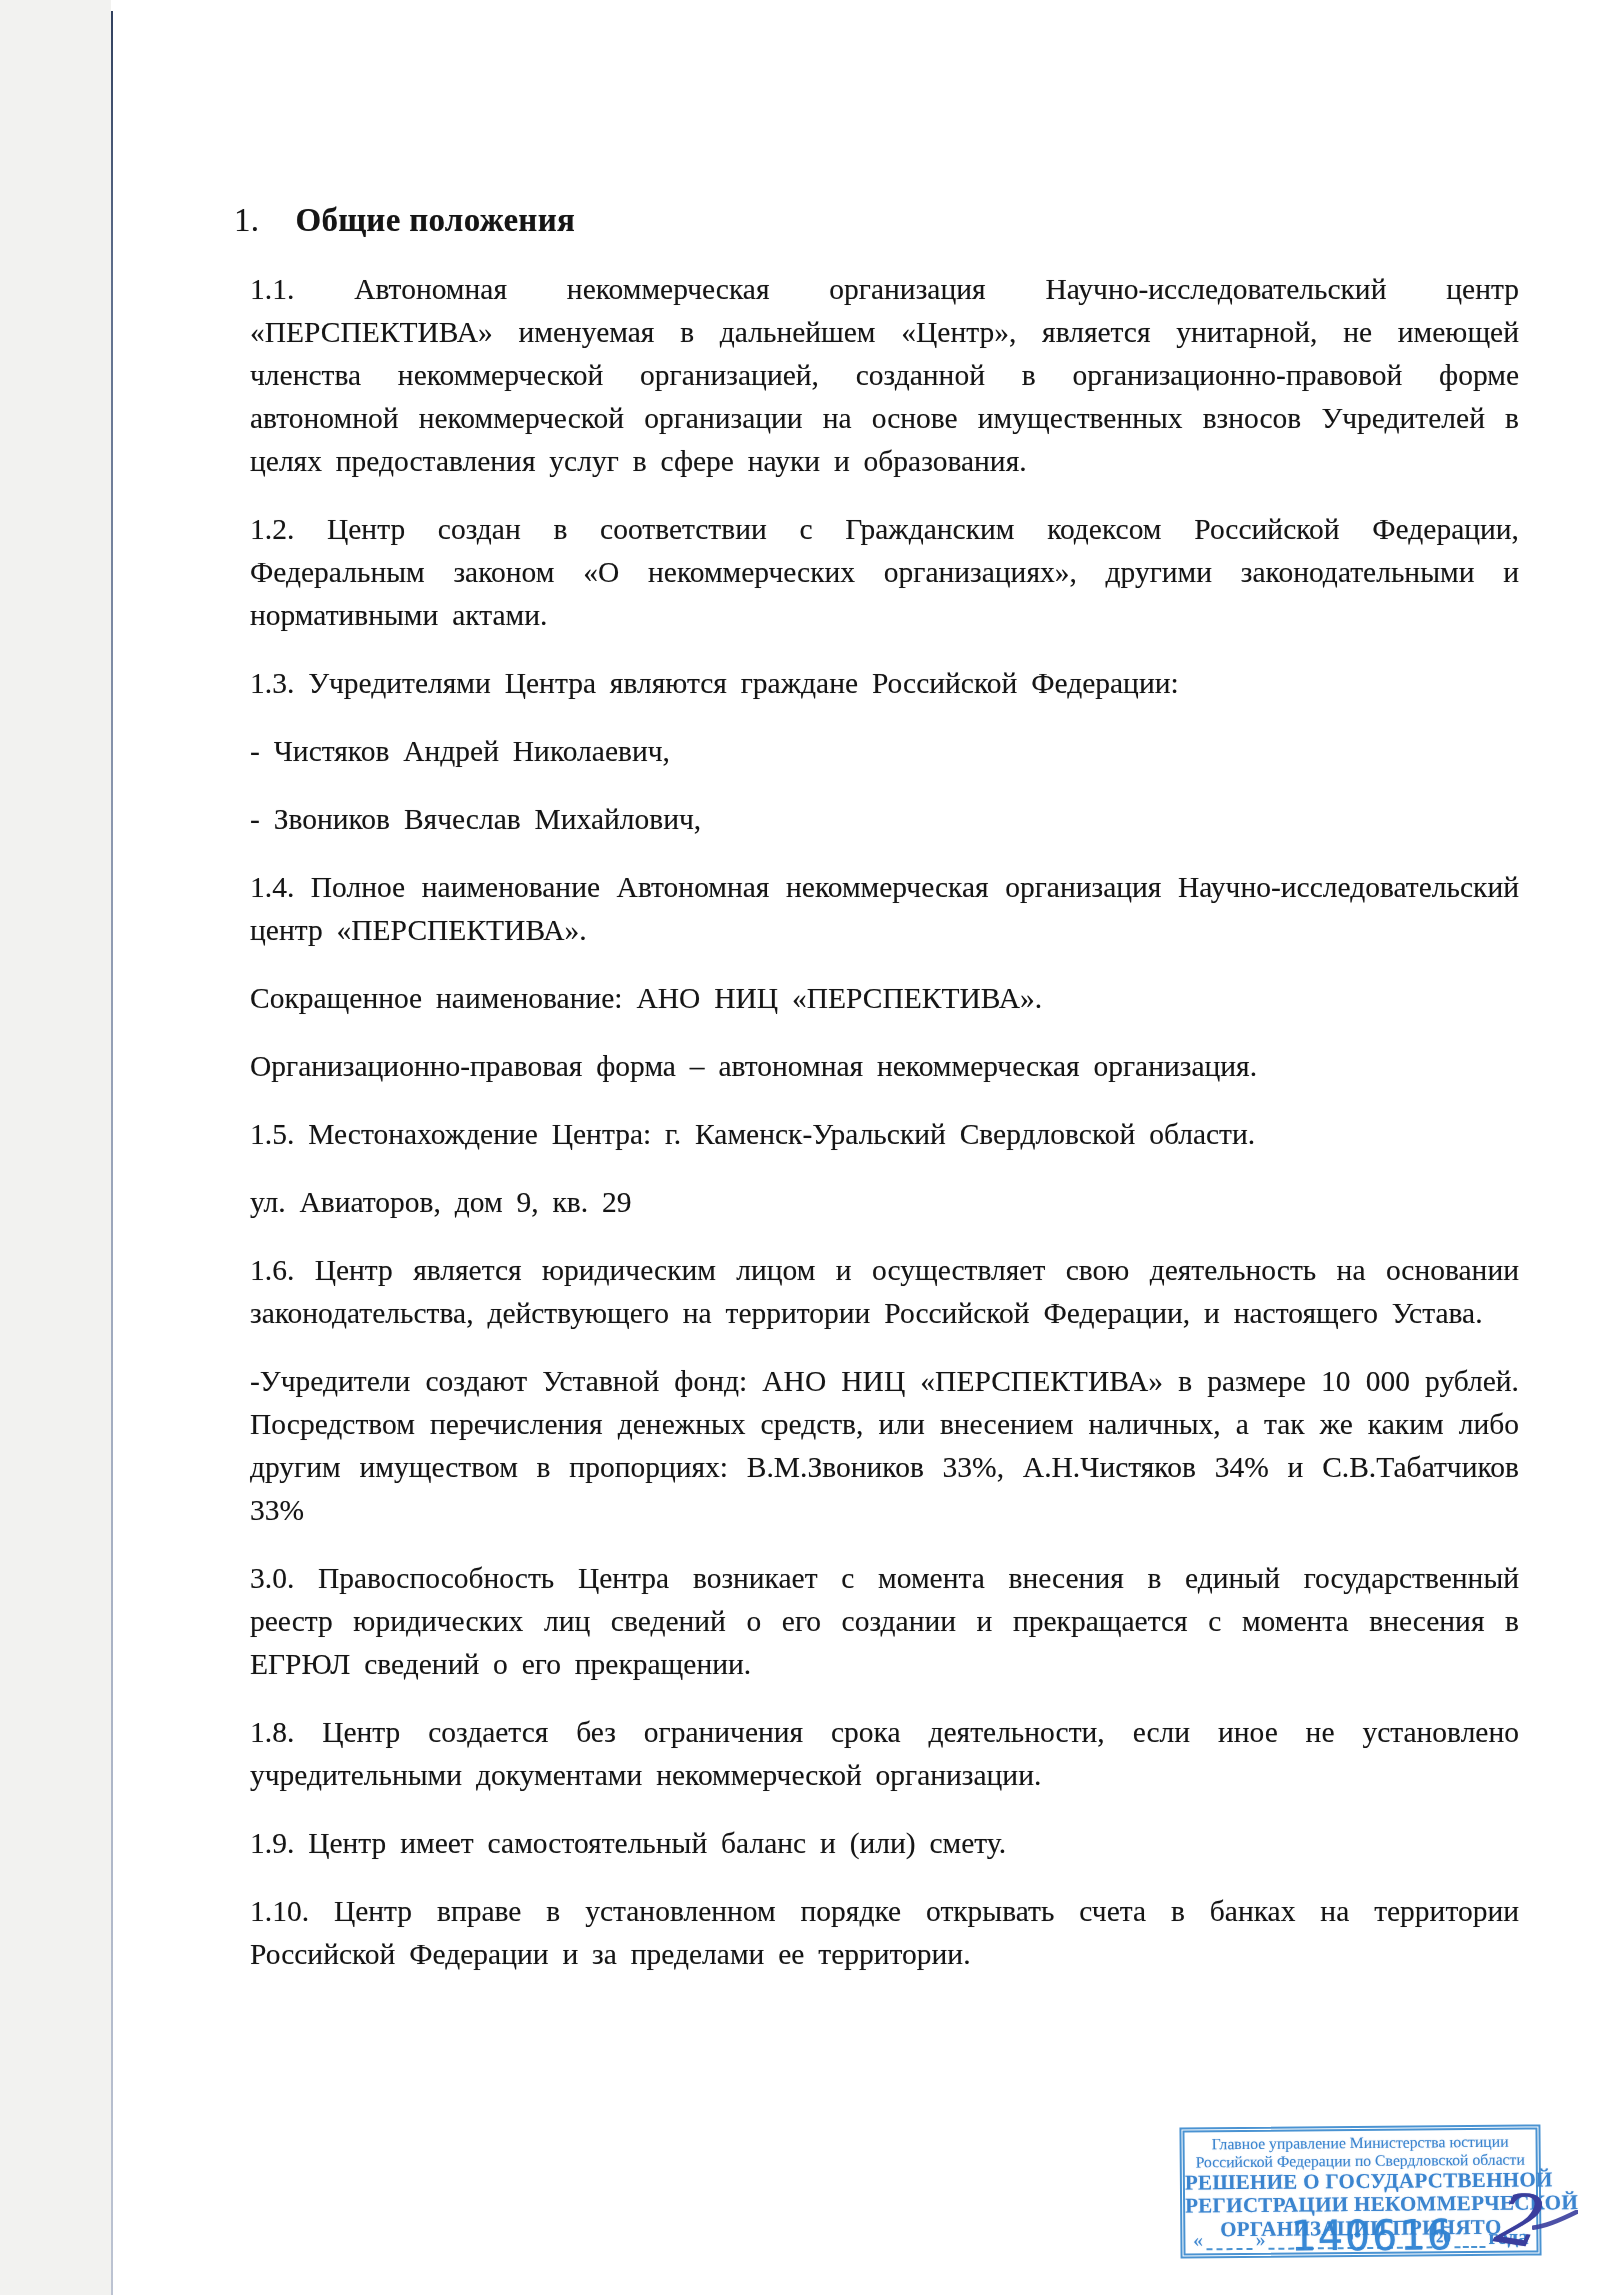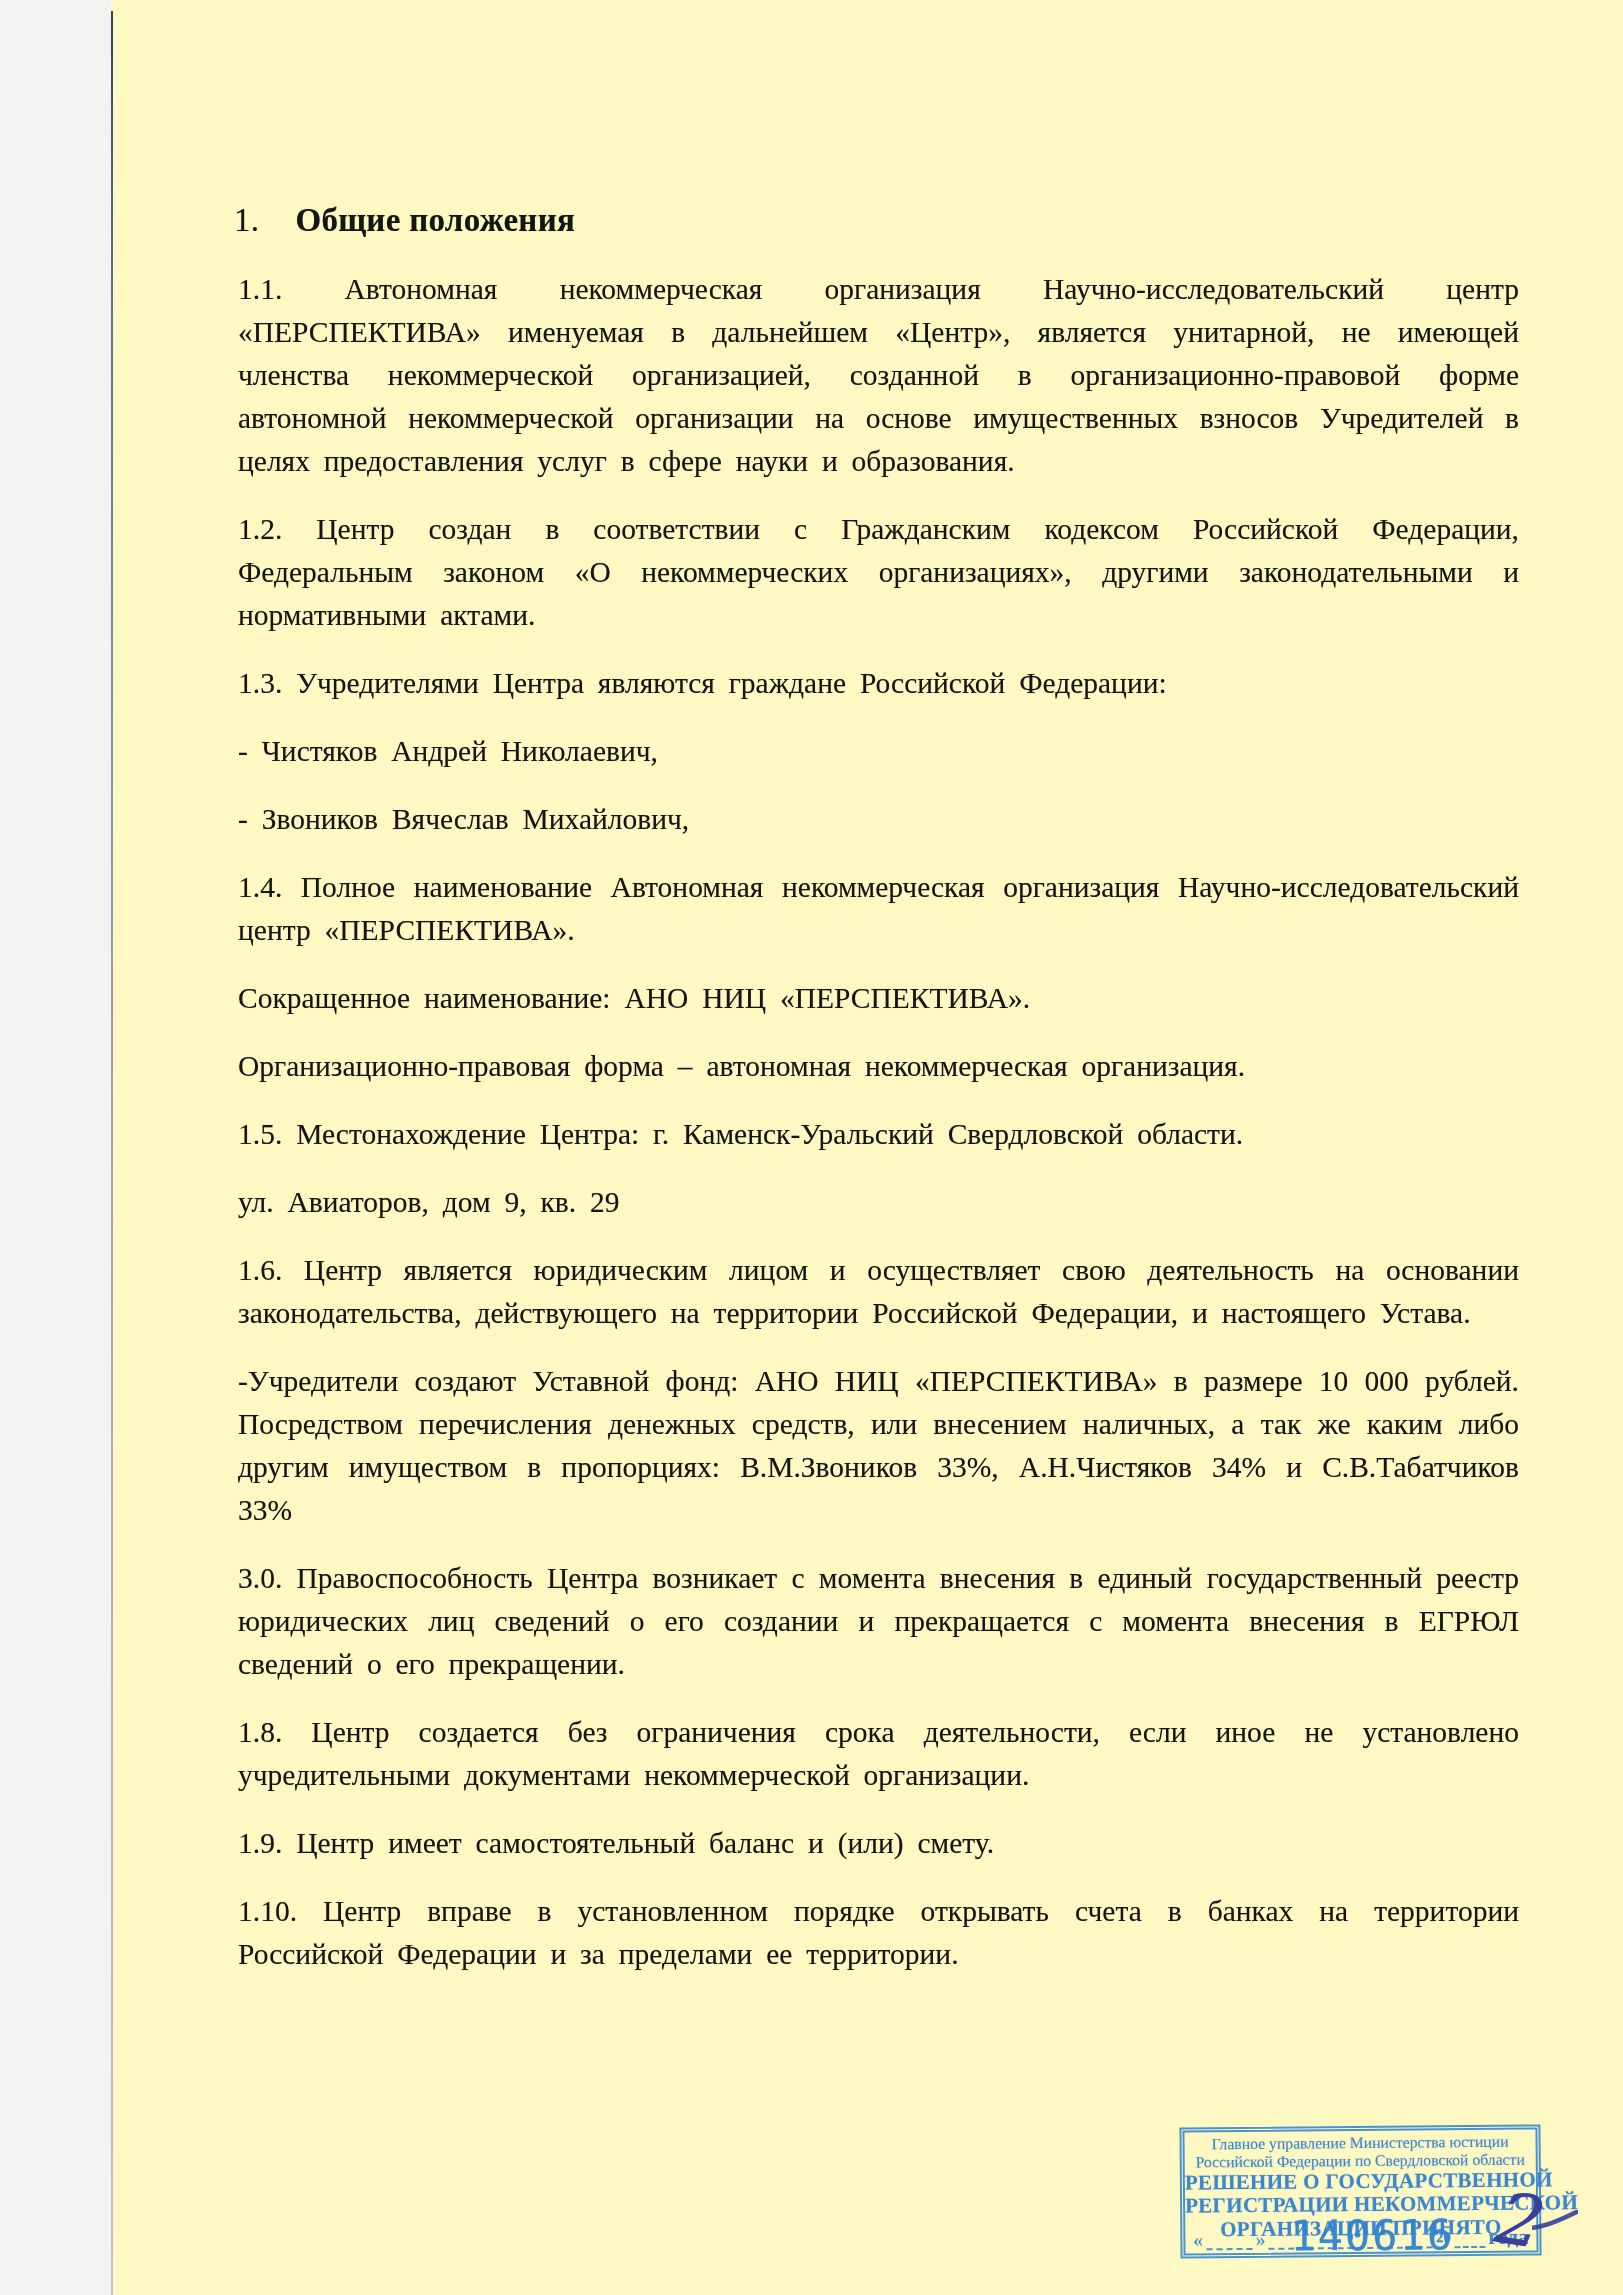--- a/index.html
+++ b/index.html
@@ -1,20 +1,20 @@
 <!DOCTYPE html>
 <html style="font-size:10.5px"><head>
 <meta charset="utf-8">
 <style>
   html, body { margin: 0; padding: 0; background: #e8e8e6; }
   .page {
     position: relative;
     width: 1623px;
     height: 2295px;
-    background: #fef9c3;
+    background: #ffffff;
     font-family: "Liberation Serif", serif;
     color: #151515;
     overflow: hidden;
   }
   
   .scan-strip {
     position: absolute;
     left: 0; top: 0;
     width: 111px; height: 100%;
     background: #f2f2f0;
@@ -36,21 +36,21 @@
     font-size: 33px;
     margin: 0 0 29px 0;
     letter-spacing: 0.3px;
     text-shadow: 0 0 0.7px rgba(0,0,0,0.4);
   }
   .heading .h-num { font-weight: normal; display: inline-block; margin-right: 27.5px; }
   .heading .h-title { font-weight: bold; }
   .para {
     font-size: 29.5px;
     line-height: 43px;
-    margin: 0 0 25px 4px;
+    margin: 0 0 25px 16px;
     text-align: justify;
     text-align-last: left;
     word-spacing: 6.5px;
     text-shadow: 0 0 0.7px rgba(0,0,0,0.35);
   }
   
   .stamp {
     position: absolute;
     left: 1180px; top: 2126px;
     width: 361px; height: 131px;

